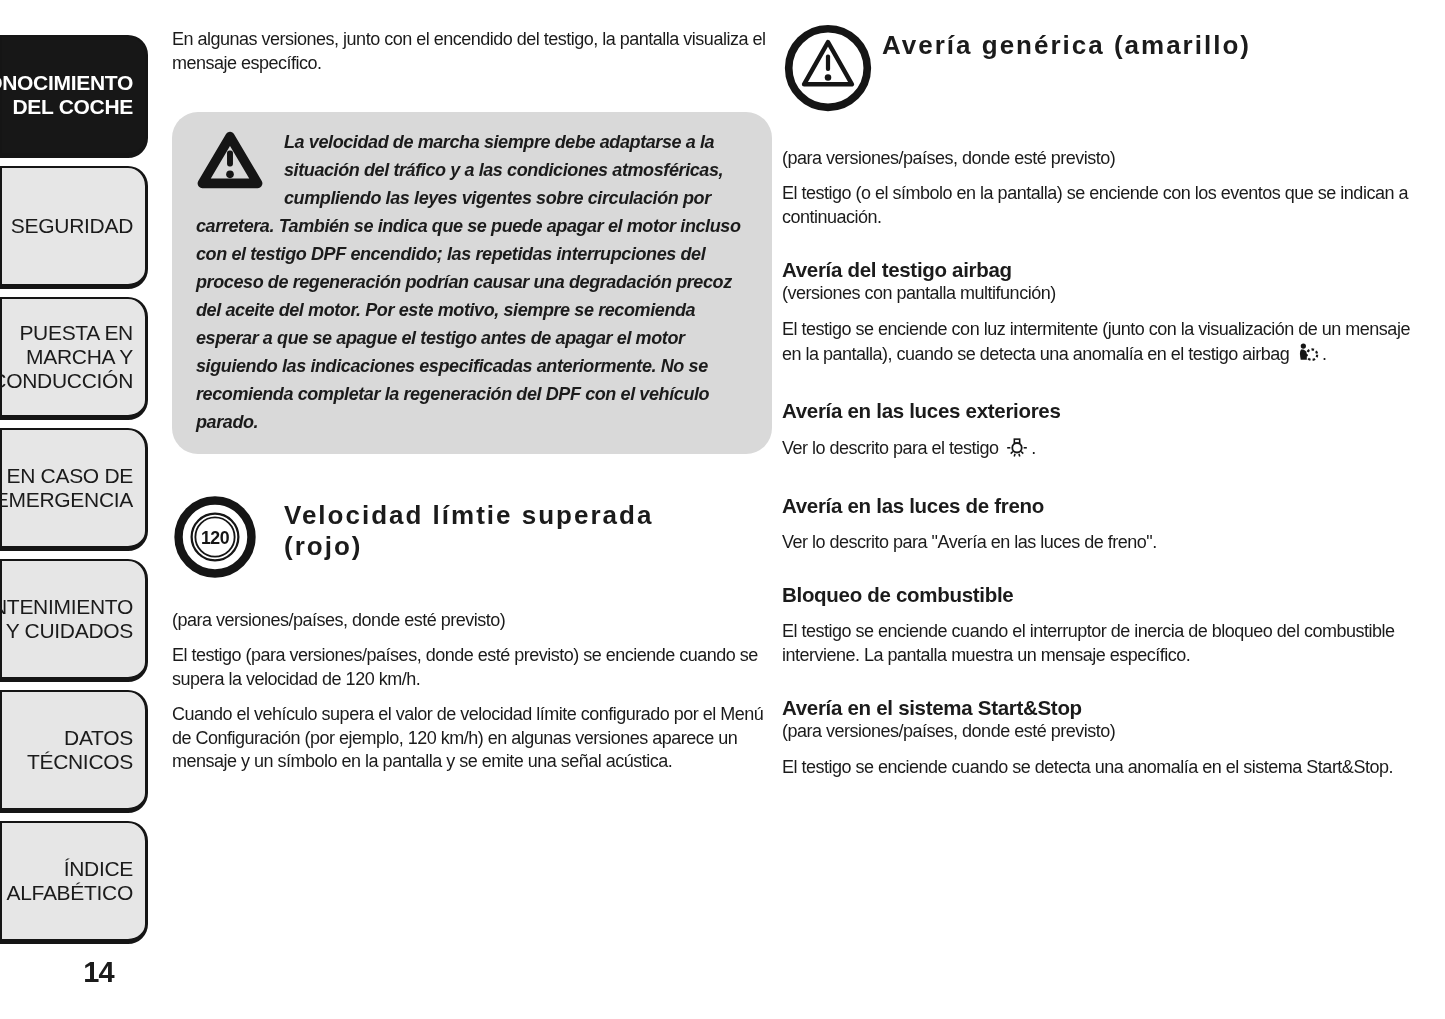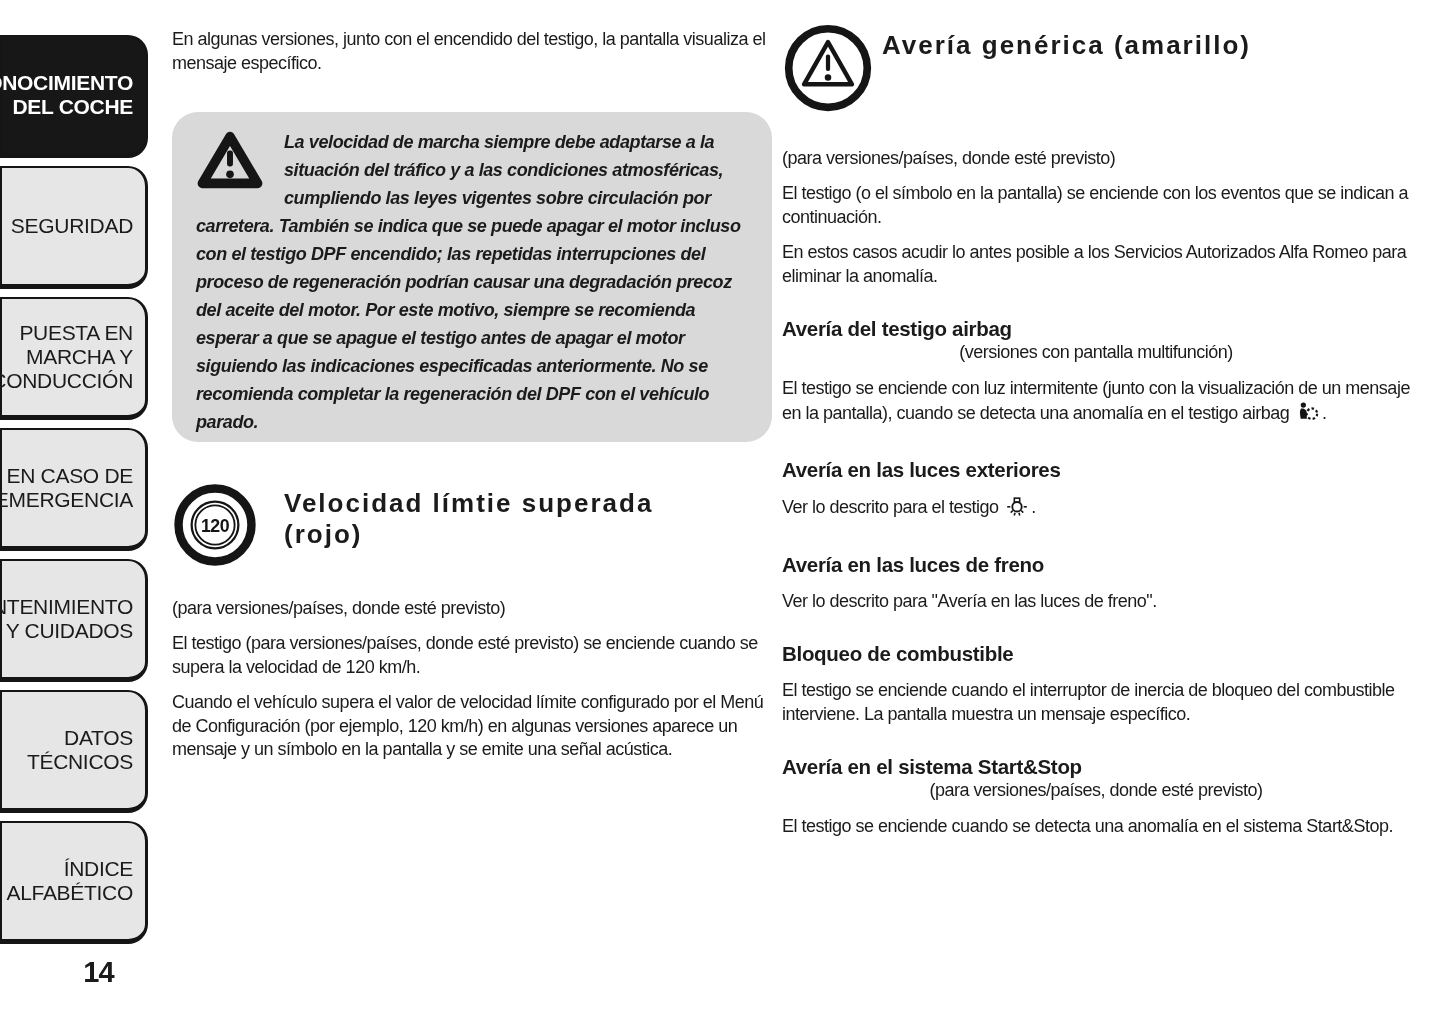--- a/index.html
+++ b/index.html
@@ -20,41 +20,41 @@
     font-size:29px; font-weight:bold; letter-spacing:-1px;padding-left:7px; }
 
   
   .col { position:absolute; font-size:18px; line-height:23.5px; letter-spacing:-0.5px; }
   .col-left  { left:172px; top:28px;  width:600px; }
   .col-right { left:782px; top:22px;  width:628px; }
   .col p.body { margin-bottom:12px; }
 
   
   .warning-box { background:#d9d9d9; border-radius:26px;
-    padding:16px 22px 6px 24px; margin-top:37px; margin-bottom:40px;
+    padding:16px 22px 18px 24px; margin-top:37px; margin-bottom:40px;
     font-weight:bold; font-style:italic; font-size:18px; line-height:28px;
     letter-spacing:-0.4px; }
   .warning-box .tri { float:left; width:68px; height:60px; margin:2px 20px 4px 0; }
 
   
   .icon-head { overflow:visible; }
   .icon-head .round-icon { float:left; }
   h1.big-title { font-size:26px; font-weight:bold; letter-spacing:2px;
     line-height:31px; padding-top:6px; }
   .col-left h1.big-title { margin-left:112px; max-width:400px; }
   .col-right h1.big-title { margin-left:100px; max-width:480px; padding-top:8px; }
   .after-icon { clear:both; }
   .note { margin-bottom:12px; }
   .col-left .note-speed { padding-top:22px; }
   .col-right .note-fault { padding-top:26px; }
 
   
   .section { margin-top:29px; }
   .section h3 { font-size:20.5px; font-weight:bold; letter-spacing:-0.3px; line-height:24px; }
-  .section .subtitle { line-height:23px;text-align:center; }
+  .section .subtitle { line-height:23px; }
   .section p.body { margin-top:13px; margin-bottom:0; }
 
   .inline-icon { display:inline-block; vertical-align:-4px; margin:0 3px; }
 
   svg .stroke { stroke:#151515; fill:none; }
   svg .fill   { fill:#151515; }
 </style>
 </head>
 <body>
 
@@ -115,21 +115,20 @@
           <rect class="fill" x="45.8" y="34" width="4.4" height="17" rx="2"></rect>
           <circle class="fill" cx="48" cy="58" r="3.4"></circle>
         </svg>
       </span>
       <h1 class="big-title">Avería genérica (amarillo)</h1>
     </div>
 
     <div class="after-icon">
       <p class="body note note-fault">(para versiones/países, donde esté previsto)</p>
       <p class="body">El testigo (o el símbolo en la pantalla) se enciende con los eventos que se indican a continuación.</p>
-      <p class="body">En estos casos acudir lo antes posible a los Servicios Autorizados Alfa Romeo para eliminar la anomalía.</p>
     </div>
 
     <div class="section">
       <h3>Avería del testigo airbag</h3>
       <p class="subtitle">(versiones con pantalla multifunción)</p>
       <p class="body">
         <span>El testigo se enciende con luz intermitente (junto con la visualización de un mensaje en la pantalla), cuando se detecta una anomalía en el testigo airbag</span>
         <span class="inline-icon">
           <svg viewBox="0 0 26 26" width="22" height="22">
             <circle class="fill" cx="7.5" cy="4.8" r="3.1"></circle>

